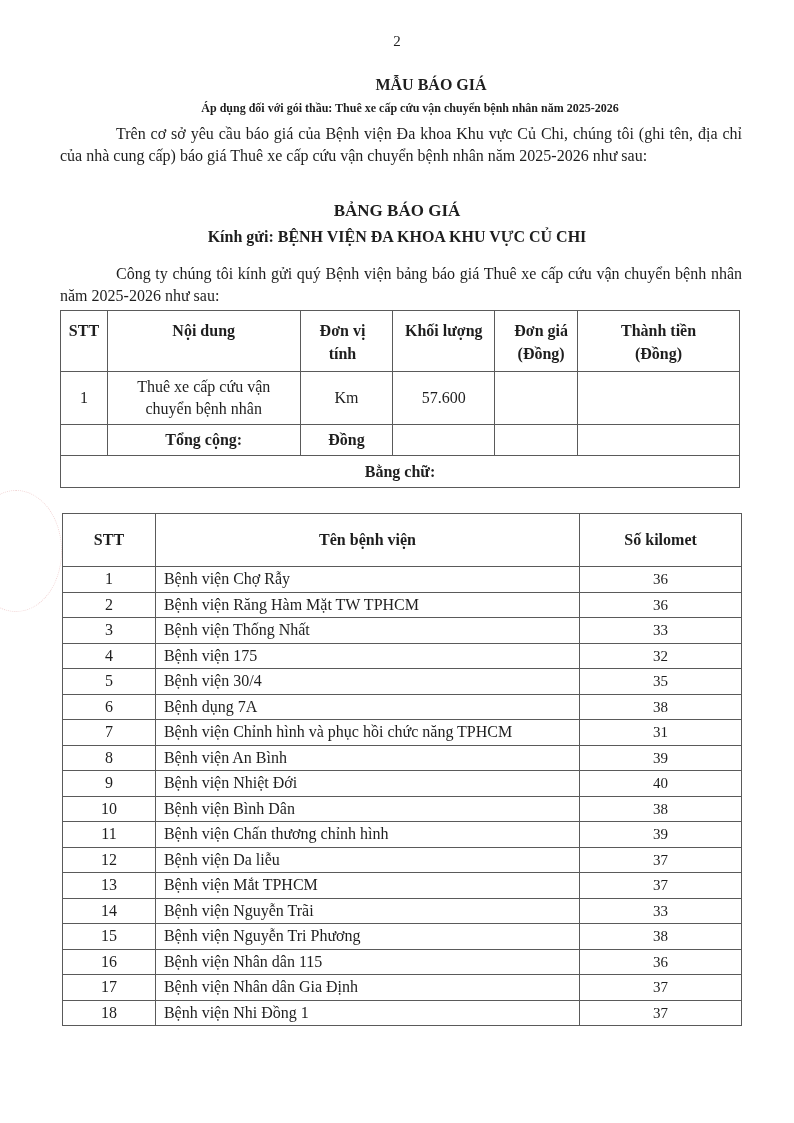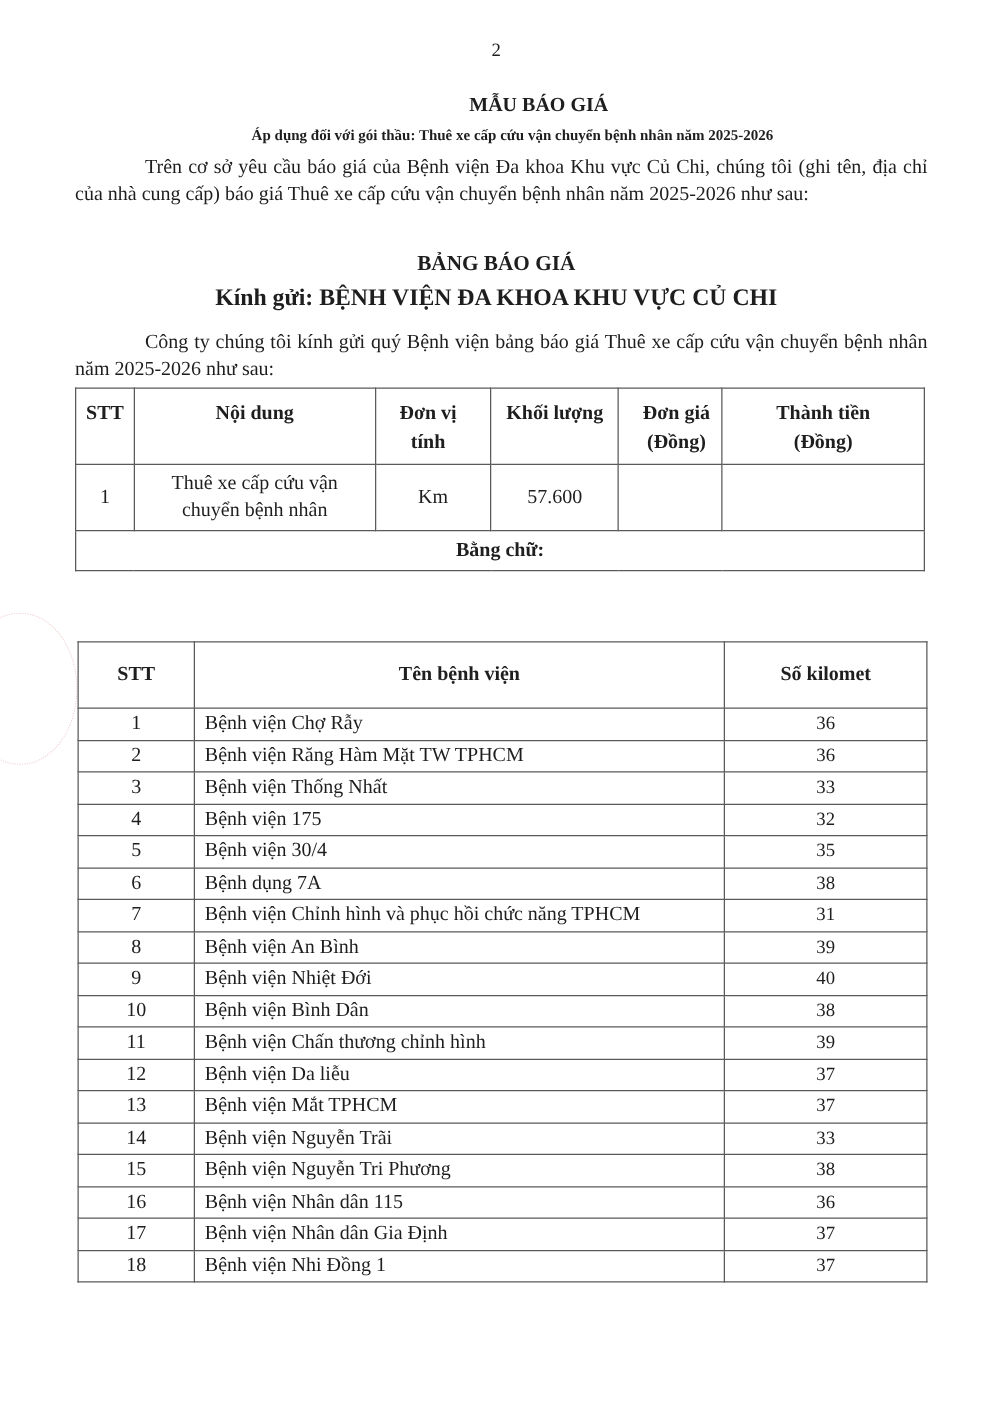--- a/index.html
+++ b/index.html
@@ -9,21 +9,21 @@
     overflow: hidden;
   }
   .abs { position: absolute; }
   .center { text-align: center; left: 0; width: 794px; }
   .page-num { top: 33px; font-size: 15px; }
   .title1 { top: 76px; font-size: 16px; font-weight: bold; margin-left: 34px; }
   .title2 { top: 101px; font-size: 12px; font-weight: bold; left: 100px; width: 620px; }
   .para { left: 60px; width: 682px; font-size: 16px; line-height: 22px; text-align: justify; }
   .para1 { top: 123px; text-indent: 56px; }
   .title3 { top: 201px; font-size: 17px; font-weight: bold; }
-  .title4 { top: 228px; font-size: 19px; font-weight: bold; }
+  .title4 { top: 228px; font-size: 16px; font-weight: bold; }
   .para2 { top: 263px; text-indent: 56px; }
 
   table { border-collapse: collapse; position: absolute; }
   td, th { border: 1px solid #5a5a5a; padding: 0; font-size: 16px; }
 
   #quote-table { left: 60px; top: 310px; width: 680px; }
   #quote-table th { font-weight: bold; vertical-align: top; padding-top: 8px; line-height: 23px; height: 52px; }
   #quote-table td { text-align: center; vertical-align: middle; line-height: 22px; }
   #quote-table .row-item td { height: 52px; }
   #quote-table .row-total td { height: 30px; font-weight: bold; }
@@ -73,20 +73,28 @@
     <th style="padding-left:40px;padding-right:40px;text-align:center;">Thành tiền (Đồng)</th>
   </tr>
   <tr class="row-item">
     <td>1</td>
     <td style="padding:0 18px;">Thuê xe cấp cứu vận chuyển bệnh nhân</td>
     <td>Km</td>
     <td>57.600</td>
     <td></td>
     <td></td>
   </tr>
+  <tr class="row-total">
+    <td></td>
+    <td>Tổng cộng:</td>
+    <td>Đồng</td>
+    <td></td>
+    <td></td>
+    <td></td>
+  </tr>
   <tr class="row-words">
     <td colspan="6">Bằng chữ:</td>
   </tr>
 </tbody>
   </table>
 
 <table id="hospital-table">
   <colgroup>
     <col style="width:93px">
       <col style="width:425px">

